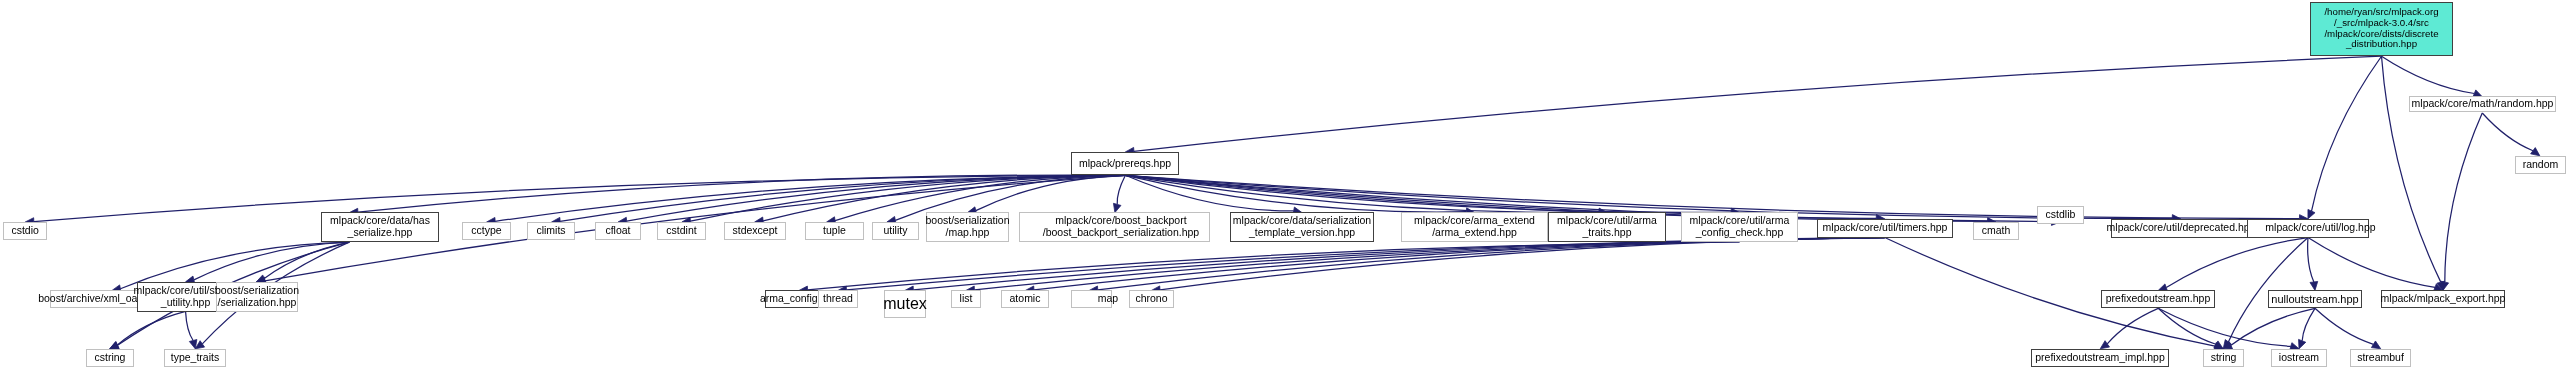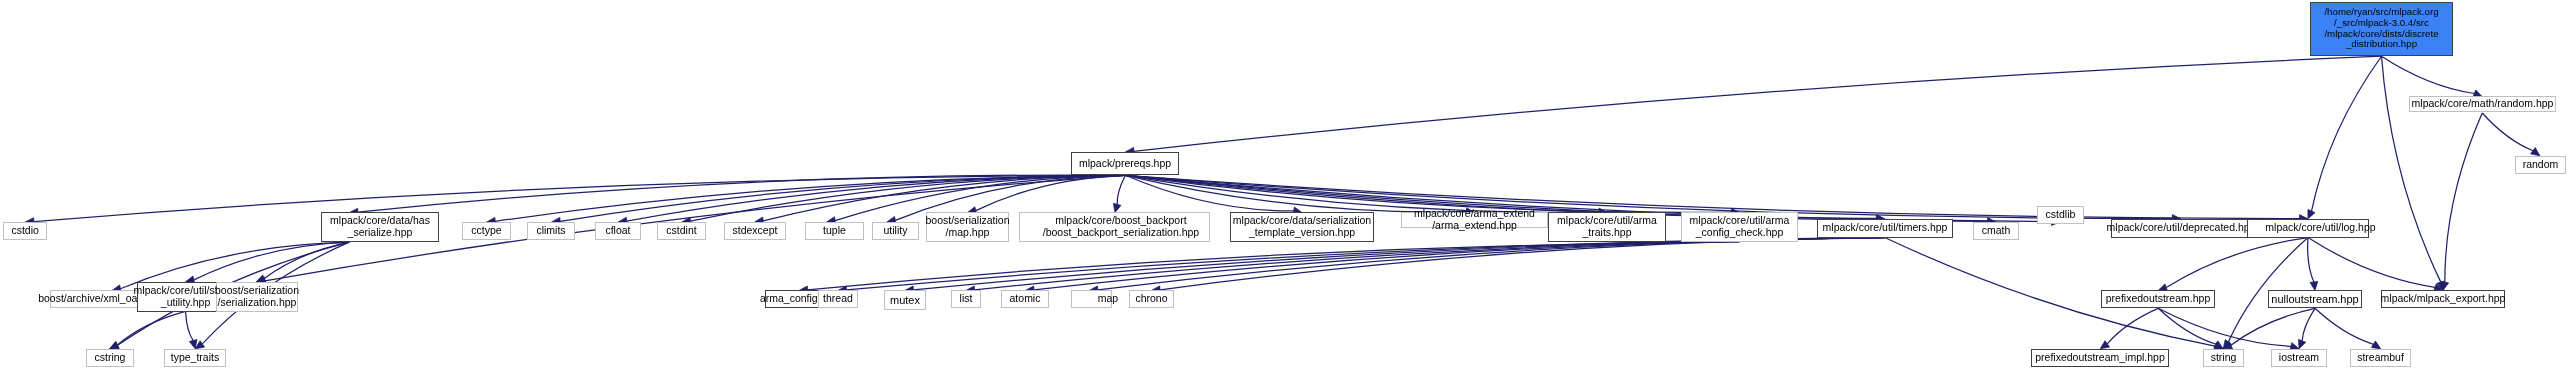--- a/index.html
+++ b/index.html
@@ -3,21 +3,21 @@
 <meta charset="utf-8">
 <style>
   html,body{margin:0;padding:0;background:#ffffff;}
   #canvas{position:relative;width:2576px;height:377px;background:#ffffff;
           font-family:"Liberation Sans","DejaVu Sans",sans-serif;overflow:hidden;}
   .node{position:absolute;box-sizing:border-box;display:flex;align-items:center;
         justify-content:center;text-align:center;background:#ffffff;
         border:0.8px solid #c0c0c0;color:#000000;line-height:1.12;
         font-size:10.5px;white-space:pre-line;padding:0 3.1px;}
   .node.thick{border:1.6px solid #404040;}
-  .node.root{background:#3b82f6;border:1.6px solid #404040;}
+  .node.root{background:#5eead4;border:1.6px solid #404040;}
   svg.edges{position:absolute;left:0;top:0;width:2576px;height:377px;
             pointer-events:none;overflow:visible;}
   svg.edges path,svg.edges line{fill:none;stroke:#20206a;stroke-width:1.6;}
   svg.edges polygon{fill:#20206a;stroke:#20206a;}
 </style>
 </head>
 <body>
 
 <div id="canvas">
   <svg class="edges" id="edge-layer" viewBox="0 0 3311 484" width="2576" height="377">
@@ -143,39 +143,39 @@
       <div class="node" style="left: 657px; top: 222px; width: 49px; height: 18px; font-size: 10.5px;">cstdint</div>
       <div class="node" style="left: 724px; top: 222px; width: 62px; height: 18px; font-size: 10.5px;">stdexcept</div>
       <div class="node" style="left: 805px; top: 222px; width: 59px; height: 18px; font-size: 10.5px;">tuple</div>
       <div class="node" style="left: 864px; top: 222px; width: 47px; height: 18px; font-size: 10.5px; margin-left: 8px;">utility</div>
       <div class="node" style="left: 926px; top: 212px; width: 83px; height: 30px; font-size: 10.5px;">boost/serialization
 /map.hpp</div>
       <div class="node" style="left: 1019px; top: 212px; width: 191px; height: 30px; font-size: 10.5px; padding-left: 16px;">mlpack/core/boost_backport
 /boost_backport_serialization.hpp</div>
       <div class="node thick" style="left: 1230px; top: 212px; width: 144px; height: 30px; font-size: 10.5px;">mlpack/core/data/serialization
 _template_version.hpp</div>
-      <div class="node" style="left: 1401px; top: 212px; width: 147px; height: 16px; font-size: 10.5px;">mlpack/core/arma_extend
+      <div class="node" style="left: 1401px; top: 212px; width: 147px; height: 30px; font-size: 10.5px;">mlpack/core/arma_extend
 /arma_extend.hpp</div>
       <div class="node thick" style="left: 1548px; top: 212px; width: 118px; height: 30px; font-size: 10.5px;">mlpack/core/util/arma
 _traits.hpp</div>
       <div class="node" style="left: 1681px; top: 212px; width: 117px; height: 30px; font-size: 10.5px;">mlpack/core/util/arma
 _config_check.hpp</div>
       <div class="node thick" style="left: 1817px; top: 219px; width: 136px; height: 18.7px; font-size: 10.5px;">mlpack/core/util/timers.hpp</div>
       <div class="node" style="left: 1973px; top: 222px; width: 46px; height: 18px; font-size: 10.5px;">cmath</div>
       <div class="node" style="left: 2037px; top: 206px; width: 47px; height: 18px; font-size: 10.5px;">cstdlib</div>
       <div class="node thick" style="left: 2111px; top: 219px; width: 140px; height: 18.7px; font-size: 10.5px;">mlpack/core/util/deprecated.hpp</div>
       <div class="node thick" style="left: 2247px; top: 219px; width: 122px; height: 18.7px; font-size: 10.5px; padding-left: 28px;">mlpack/core/util/log.hpp</div>
       <div class="node" style="left: 50px; top: 290px; width: 124px; height: 18px; font-size: 10.5px;">boost/archive/xml_oarchive.hpp</div>
       <div class="node thick" style="left: 137px; top: 282px; width: 97px; height: 30px; font-size: 10.5px;">mlpack/core/util/sfinae
 _utility.hpp</div>
       <div class="node" style="left: 216px; top: 282px; width: 82px; height: 30px; font-size: 10.5px;">boost/serialization
 /serialization.hpp</div>
       <div class="node thick" style="left: 765px; top: 290px; width: 68px; height: 18px; font-size: 10.5px;">arma_config.hpp</div>
       <div class="node" style="left: 818px; top: 290px; width: 40px; height: 18px; font-size: 10.5px;">thread</div>
-      <div class="node" style="left: 884px; top: 290px; width: 42px; height: 20px; font-size: 11px;">mutex</div>
+      <div class="node" style="left: 884px; top: 290px; width: 42px; height: 28px; font-size: 16px;">mutex</div>
       <div class="node" style="left: 951px; top: 290px; width: 30px; height: 18px; font-size: 10.5px;">list</div>
       <div class="node" style="left: 1001px; top: 290px; width: 48px; height: 18px; font-size: 10.5px;">atomic</div>
       <div class="node" style="left: 1071px; top: 290px; width: 36px; height: 18px; font-size: 10.5px; padding-left: 36px;">map</div>
       <div class="node" style="left: 1129px; top: 290px; width: 45px; height: 18px; font-size: 10.5px;">chrono</div>
       <div class="node thick" style="left: 2101px; top: 290px; width: 114px; height: 18px; font-size: 10.5px;">prefixedoutstream.hpp</div>
       <div class="node thick" style="left: 2268px; top: 290px; width: 94px; height: 18px; font-size: 11px;">nulloutstream.hpp</div>
       <div class="node thick" style="left: 2381px; top: 290px; width: 124px; height: 18px; font-size: 10.5px;">mlpack/mlpack_export.hpp</div>
       <div class="node" style="left: 86px; top: 349px; width: 48px; height: 18px; font-size: 10.5px;">cstring</div>
       <div class="node" style="left: 164px; top: 349px; width: 62px; height: 18px; font-size: 10.5px;">type_traits</div>
       <div class="node thick" style="left: 2031px; top: 349px; width: 138px; height: 18px; font-size: 10.5px;">prefixedoutstream_impl.hpp</div>

